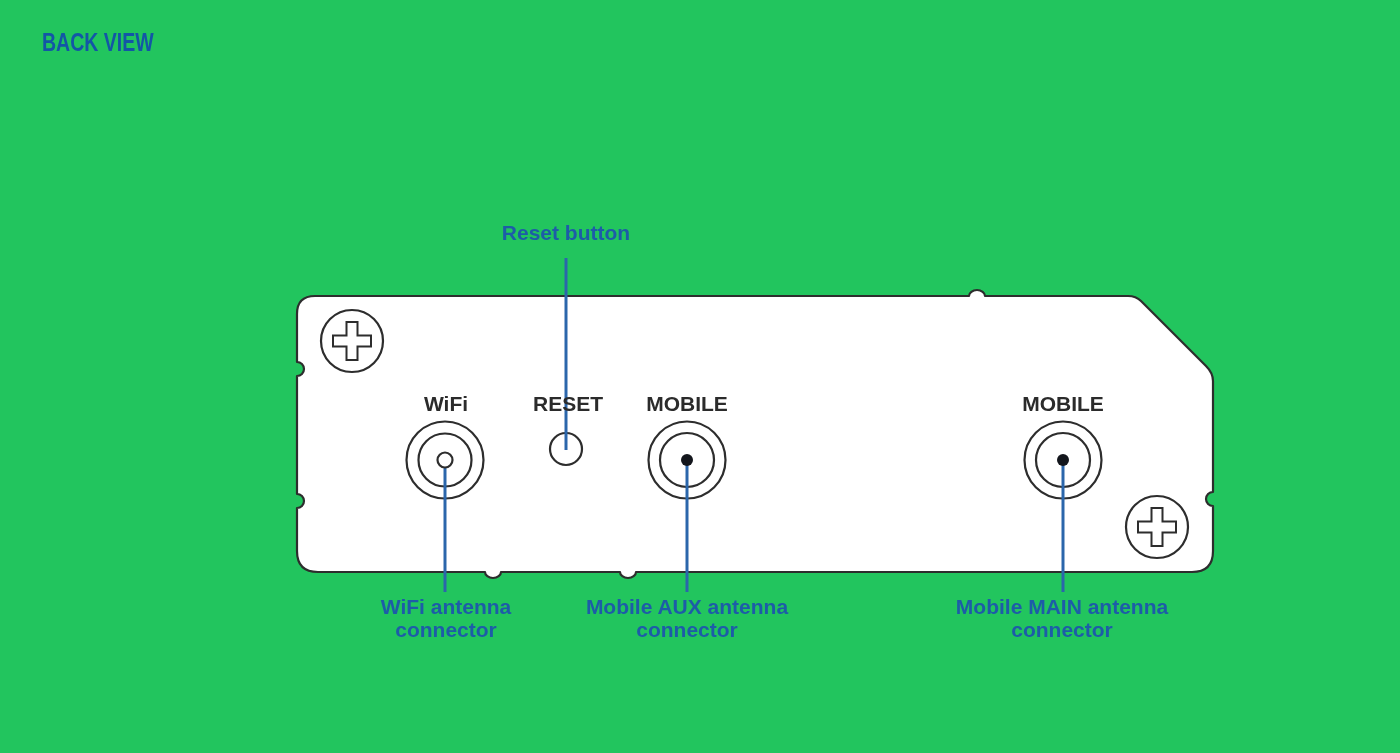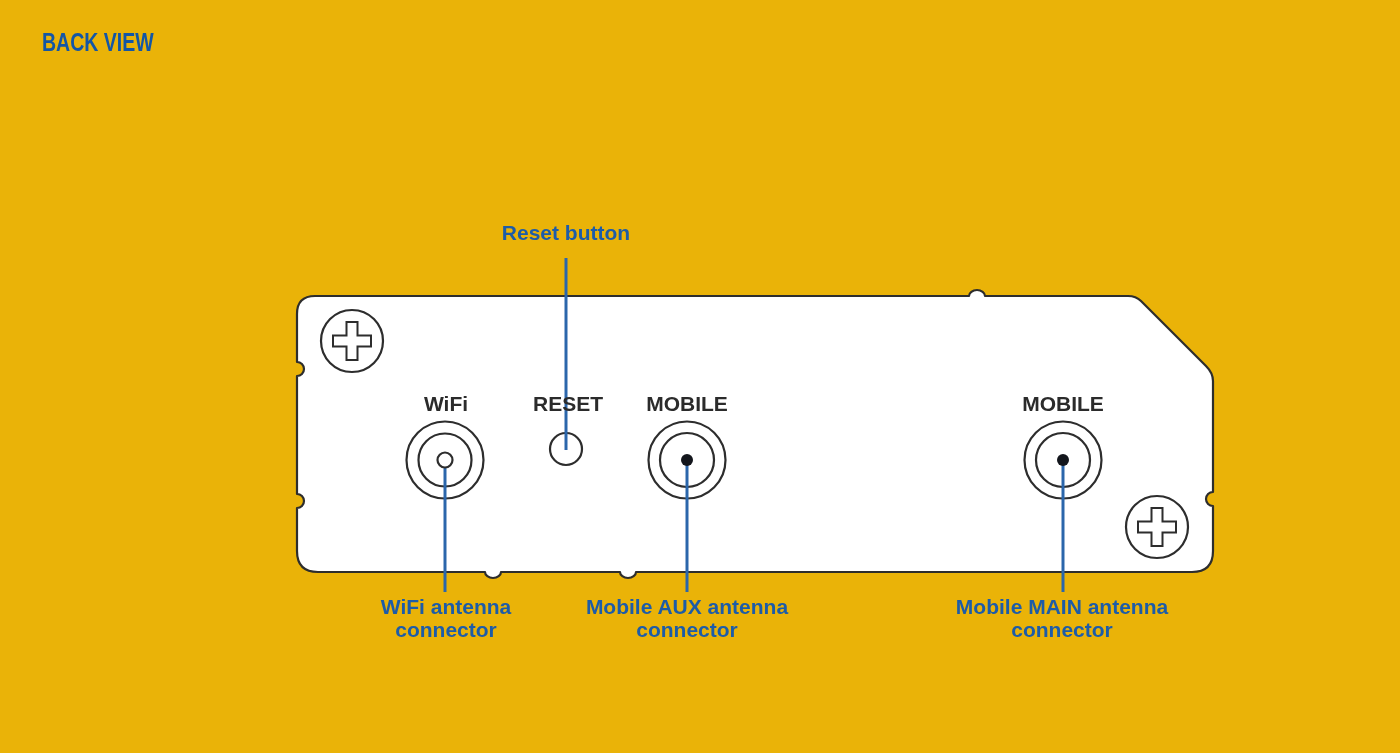--- a/index.html
+++ b/index.html
@@ -5,21 +5,21 @@
   html, body {
     margin: 0;
     padding: 0;
     background: #ffffff;
     font-family: "Liberation Sans", sans-serif;
   }
   .stage {
     position: relative;
     width: 1400px;
     height: 753px;
-    background: #eab308;
+    background: #22c55e;
     overflow: hidden;
   }
   .back-view-title {
     position: absolute;
     left: 42px;
     top: 28px;
     font-size: 25px;
     font-weight: 700;
     color: #1356a6;
     letter-spacing: 0px;

